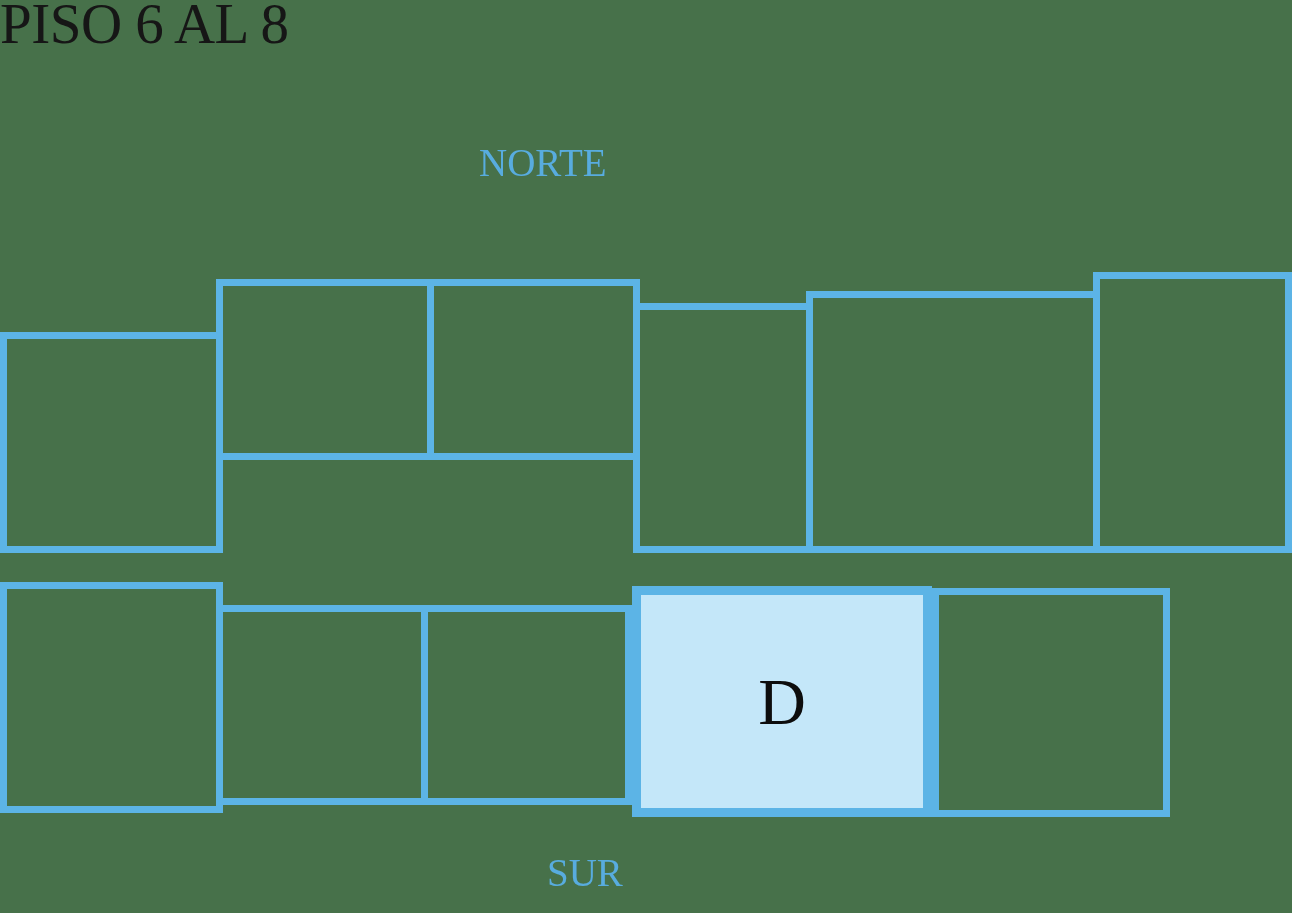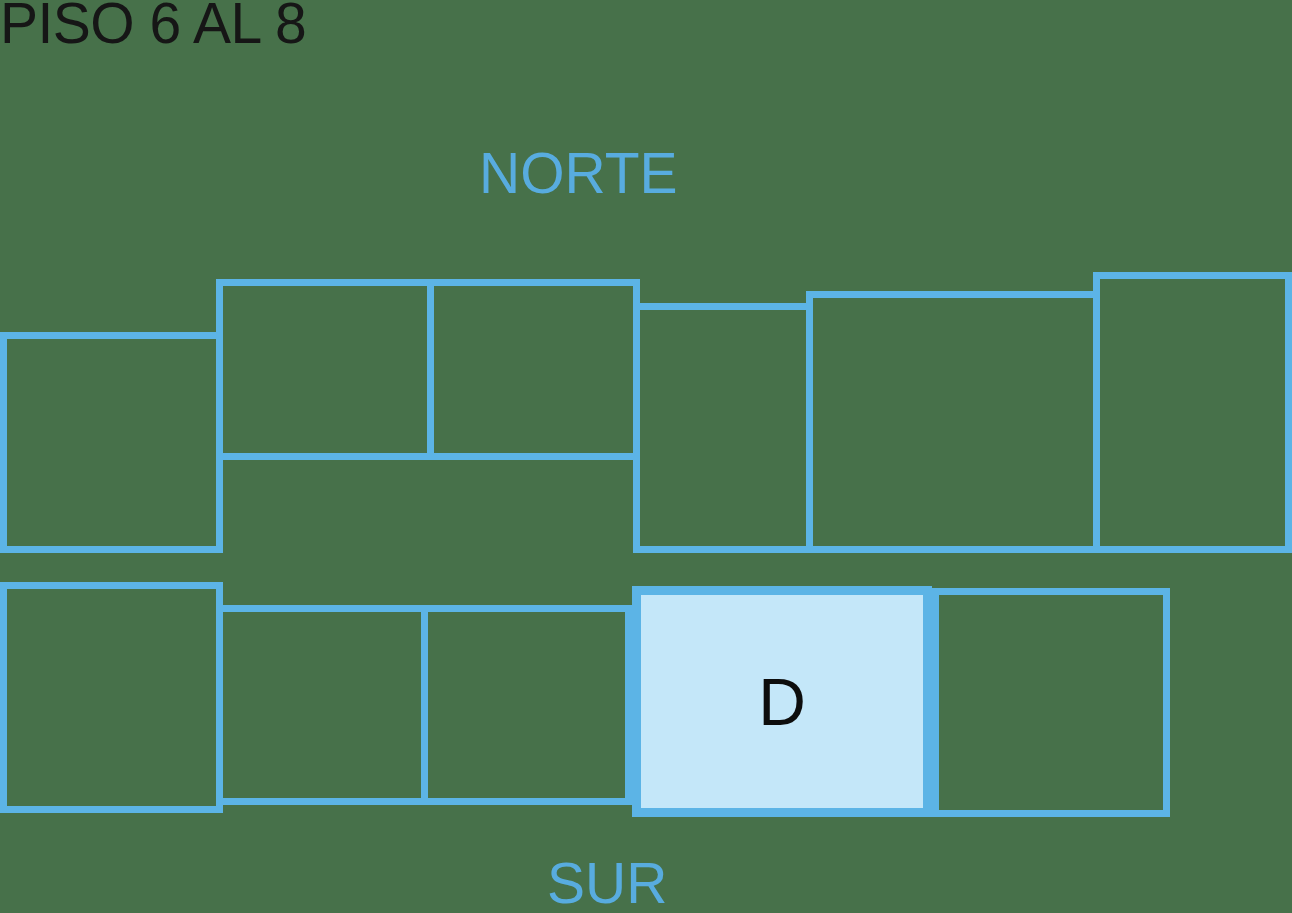--- a/index.html
+++ b/index.html
@@ -2,31 +2,31 @@
 <html style="--bg: #47714A; --line: #5CB4E6; --fill: #C4E7F9; --dirText: #58ACDF; --title: #161616; --label: #0D0D0D;"><head>
 <meta charset="utf-8">
 <style>
   html, body { margin: 0; padding: 0; }
   body {
     width: 1292px; height: 913px;
     overflow: hidden; position: relative;
     background: var(--bg, #47714A);
     font-family: "Liberation Sans", "DejaVu Sans", sans-serif;
   }
-  .stage { position: absolute; inset: 0; }
+  .stage { position: absolute; inset: 0; font-family: Liberation Serif, serif; }
   .page-title {
     position: absolute; left: 0px; top: -9px;
     font-size: 57px; line-height: 1.15; font-weight: 400;
     letter-spacing: -0.5px;
     color: var(--title, #161616);
     white-space: nowrap;
   }
   .dir-label {
     position: absolute;
-    font-size: 57px; line-height: 1.15; font-weight: 400;
+    font-size: 39px; line-height: 1.15; font-weight: 400;
     color: var(--dirText, #58ACDF);
     white-space: nowrap;
     text-align: center;
   }
   .dir-label.north { left: 479px; top: 141px; }
   .dir-label.south { left: 547px; top: 851px; }
   .rooms-layer { position: absolute; inset: 0; }
   .room {
     position: absolute; box-sizing: border-box;
     border: 7px solid var(--line, #5CB4E6);

